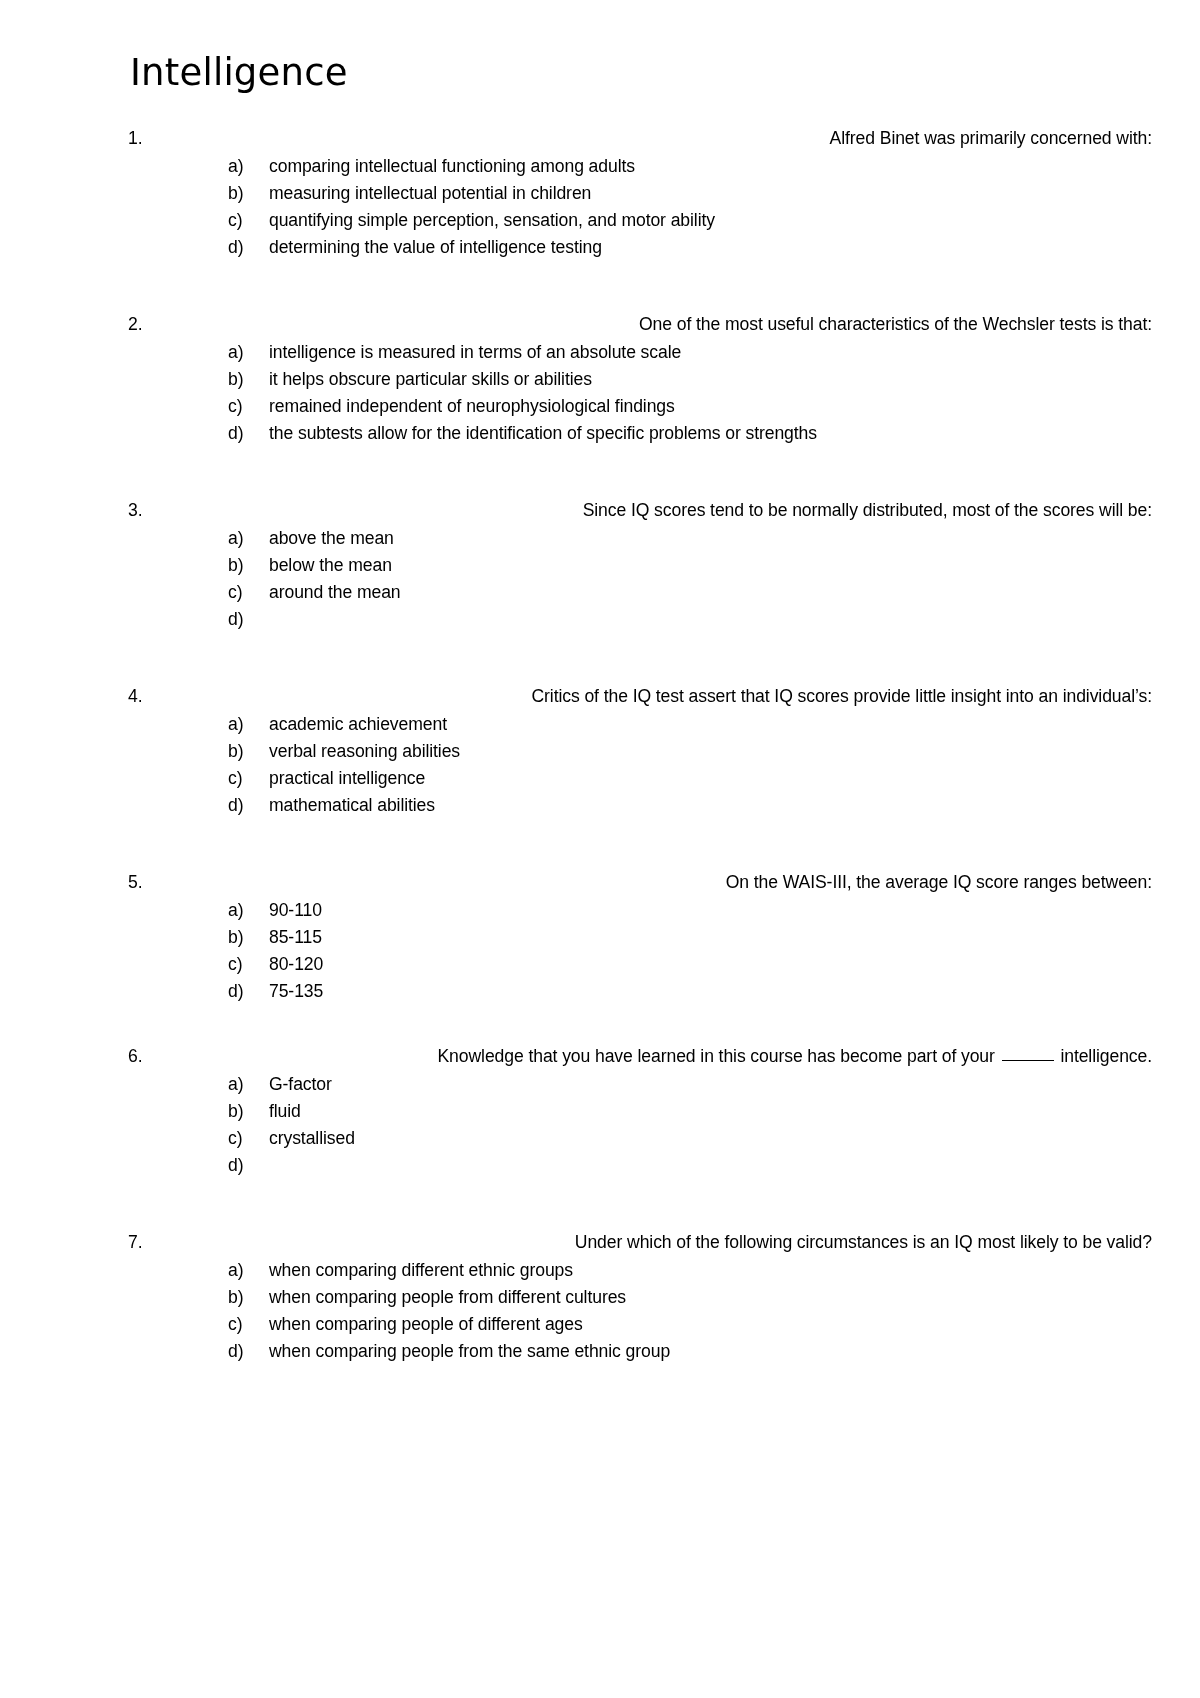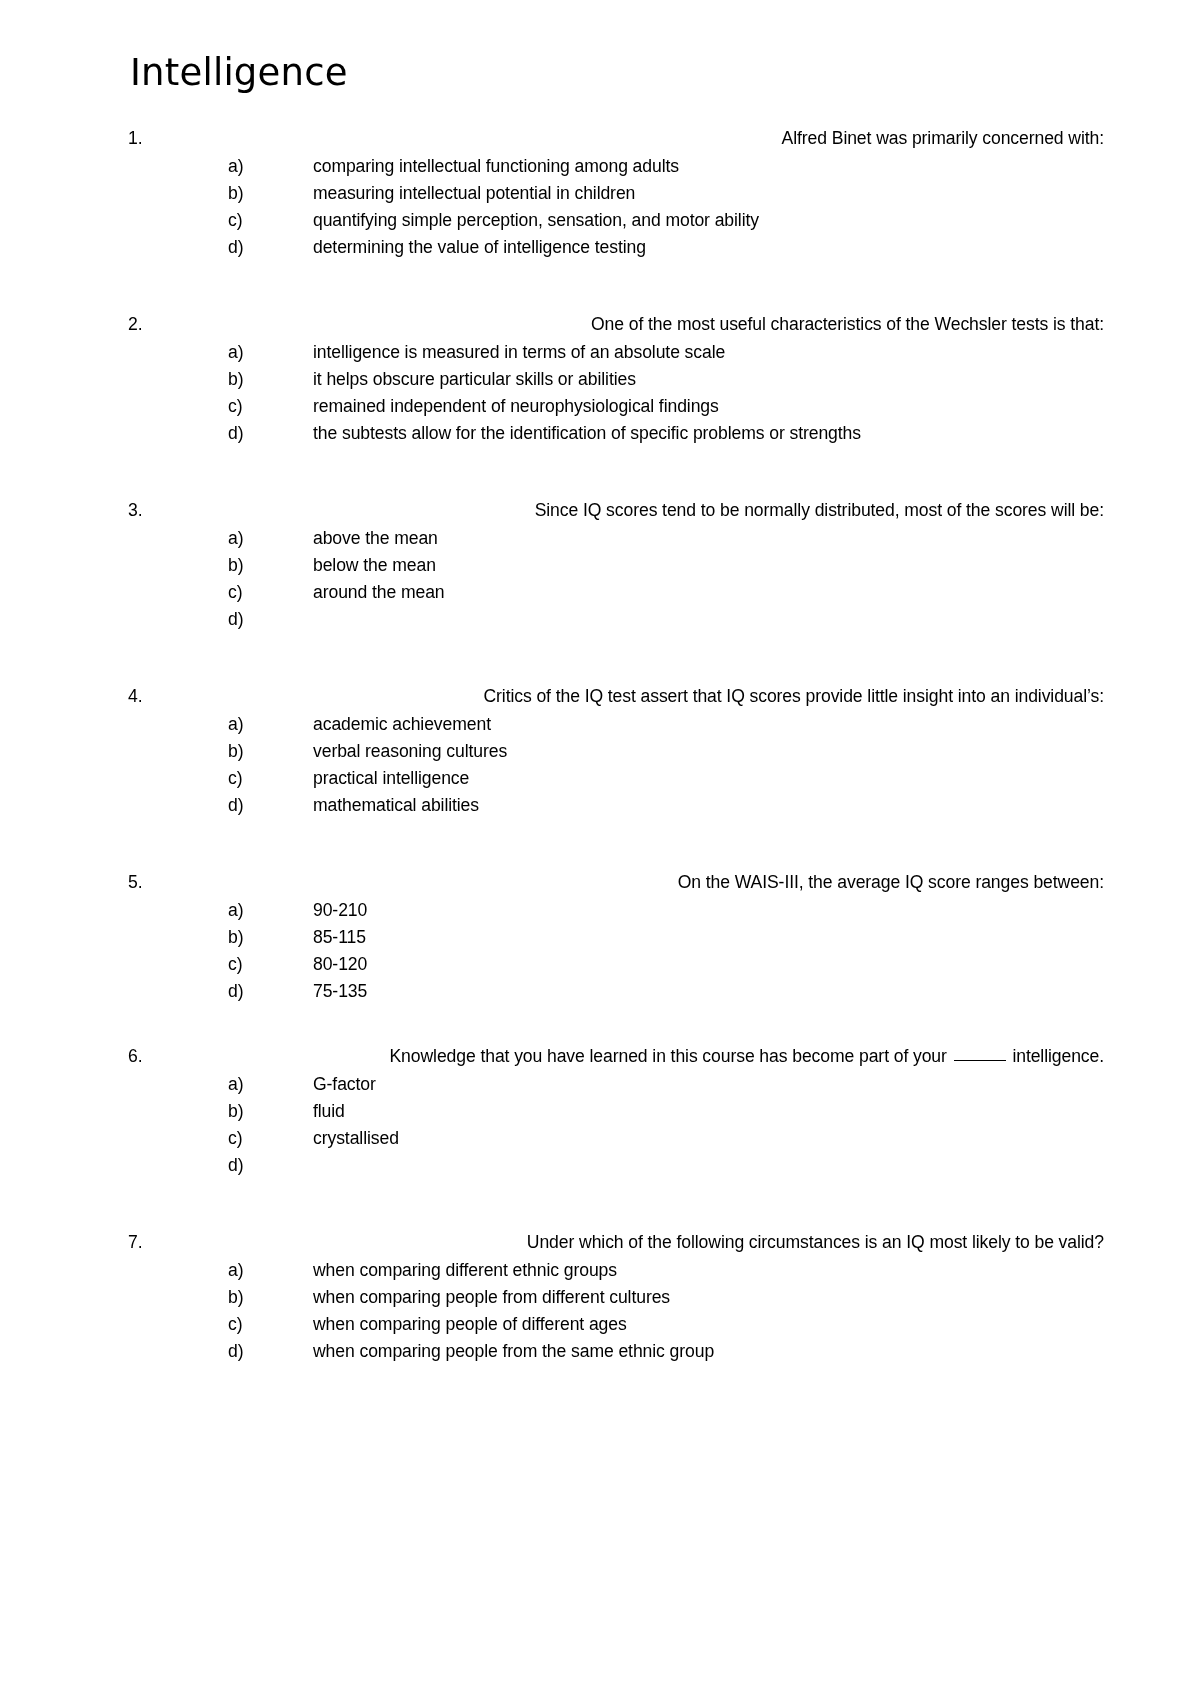--- a/index.html
+++ b/index.html
@@ -10,21 +10,21 @@
   body {
     font-family: "Liberation Sans", sans-serif;
     color: #000000;
   }
   .page {
     position: relative;
     width: 1200px;
     height: 1698px;
     background: #ffffff;
     box-sizing: border-box;
-    padding: 52px 96px 0 128px;
+    padding: 52px 48px 0 128px;
     overflow: hidden;
   }
   .doc-title {
     font-family: "DejaVu Sans", sans-serif;
     font-weight: 400;
     font-size: 37px;
     line-height: 1.15;
     letter-spacing: 0.2px;
     color: #000000;
     margin: 0 0 30px 0;
@@ -77,21 +77,20 @@
   }
   .opt-line.wide {
     padding-left: 100px;
   }
   .opt-marker {
     width: 41px;
     flex: 0 0 41px;
   }
   .opt-text {
     flex: 1 1 auto;
-    margin-left: 44px;
   }
   .gap-lg { height: 30px; }
   .gap-md { height: 18px; }
 </style>
 </head>
 <body>
 
 <div class="page">
 
   <h1 class="doc-title">Intelligence</h1>
@@ -181,21 +180,21 @@
       <span class="q-num">4.</span>
       <span class="q-text">Critics of the IQ test assert that IQ scores provide little insight into an individual’s:</span>
     </div>
     <ul class="options">
       <li class="opt-line">
         <span class="opt-marker">a)</span>
         <span class="opt-text">academic achievement</span>
       </li>
       <li class="opt-line">
         <span class="opt-marker">b)</span>
-        <span class="opt-text">verbal reasoning cultures</span>
+        <span class="opt-text">verbal reasoning abilities</span>
       </li>
       <li class="opt-line">
         <span class="opt-marker">c)</span>
         <span class="opt-text">practical intelligence</span>
       </li>
       <li class="opt-line">
         <span class="opt-marker">d)</span>
         <span class="opt-text">mathematical abilities</span>
       </li>
     </ul>
@@ -204,21 +203,21 @@
   <div class="gap-lg"></div>
 
   <div class="question-block">
     <div class="q-line">
       <span class="q-num">5.</span>
       <span class="q-text">On the WAIS-III, the average IQ score ranges between:</span>
     </div>
     <ul class="options">
       <li class="opt-line">
         <span class="opt-marker">a)</span>
-        <span class="opt-text">90-210</span>
+        <span class="opt-text">90-110</span>
       </li>
       <li class="opt-line">
         <span class="opt-marker">b)</span>
         <span class="opt-text">85-115</span>
       </li>
       <li class="opt-line">
         <span class="opt-marker">c)</span>
         <span class="opt-text">80-120</span>
       </li>
       <li class="opt-line">

